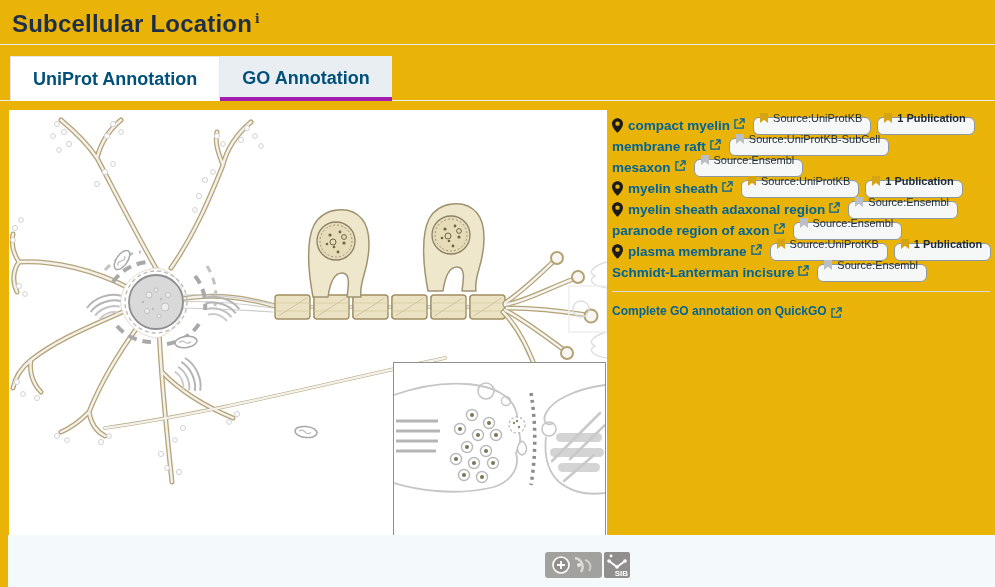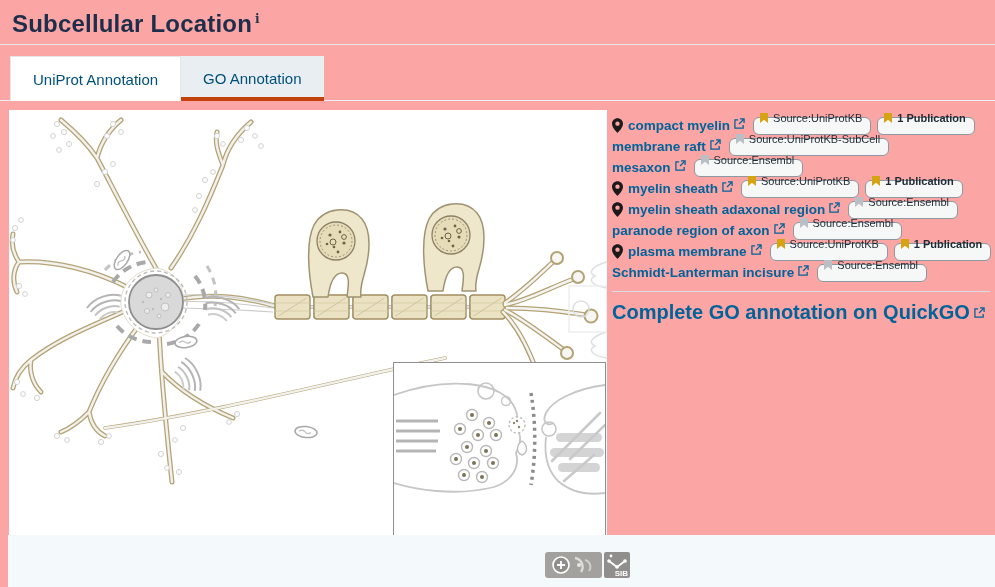--- a/index.html
+++ b/index.html
@@ -1,51 +1,51 @@
 <!DOCTYPE html>
 <html><head>
 <meta charset="utf-8">
 <style>
   * { margin:0; padding:0; box-sizing:border-box; }
   html,body { width:995px; height:587px; }
   body { font-family:"Liberation Sans", sans-serif; background:#ffffff; position:relative; overflow:hidden; }
-  .page { position:absolute; inset:0; width:995px; height:587px; background:#fca5a5; }
+  .page { position:absolute; inset:0; width:995px; height:587px; background:#eab308; }
 
   
   .page-title { position:absolute; left:12px; top:10px; font-size:24px; font-weight:700; color:#1c2e4a; letter-spacing:0.2px; }
   .info-sup { font-family:"DejaVu Serif", serif; font-size:12px; font-weight:700; vertical-align:super; margin-left:3px; color:#26354f; }
   .title-divider { position:absolute; left:0; top:44px; width:995px; height:1px; background:#e7e7e7; }
 
   
   .tabs-row { position:absolute; left:0; top:56px; width:995px; height:45px; border-bottom:1px solid #e9edf0; }
   .tabs { position:absolute; left:10px; top:0; display:flex; height:45px; }
-  .tab { display:flex; align-items:center; padding:0 22px; font-size:15px; font-weight:400; color:#015079; cursor:pointer; }
+  .tab { display:flex; align-items:center; padding:0 22px; font-size:18px; font-weight:700; color:#015079; cursor:pointer; }
   .tab.inactive { background:#ffffff; border:1px solid #e6e6e6; border-bottom:none; }
-  .tab.active { background:#e9eef2; border-bottom:4px solid #c2410c; padding-top:4px; }
+  .tab.active { background:#e9eef2; border-bottom:4px solid #a21caf; padding-top:4px; }
 
   
   .figure-panel { position:absolute; left:9px; top:110px; width:598px; height:425px; background:#ffffff; }
   .figure-panel svg.neuron { position:absolute; left:0; top:0; }
 
   .synapse-inset { position:absolute; left:384px; top:252px; width:213px; height:209px; background:#ffffff; border:1px solid #8f8f8f; }
   .synapse-label { position:absolute; left:0; right:0; bottom:4px; text-align:center; font-size:27px; color:#141414; letter-spacing:0.5px; }
 
   
   .go-panel { position:absolute; left:612px; top:117px; width:378px; }
   .go-row { display:flex; align-items:center; height:17px; margin-bottom:4px; white-space:nowrap; }
   .pin { width:11px; height:15px; margin-right:5px; flex:0 0 auto; }
   .go-term { display:inline-flex; align-items:flex-start; font-size:13.5px; font-weight:700; color:#00639a; text-decoration:none; cursor:pointer; }
   .ext-icon { width:11px; height:11px; margin-left:4px; }
   .badge { display:inline-flex; align-items:center; height:17px; margin-left:8px; padding:0 8px 16px 6px; background:#f6f7f7; border:1px solid #8d98a1; border-radius:6px; font-size:11px; color:#1f2a33; cursor:pointer; }
   .badge + .badge { margin-left:6px;font-weight:bold; }
   .bm { width:8px; height:10px; margin-right:5px; }
   .badge.gold .bm-shape { fill:#d6a312; }
   .badge.gray .bm-shape { fill:#b9bfc4; }
   .go-divider { width:378px; height:1px; background:#d8dde1; margin:10px 0 9px 0; }
-  .quickgo-link { display:inline-flex; align-items:center; font-size:20px; font-weight:700; color:#00639a; cursor:pointer; }
+  .quickgo-link { display:inline-flex; align-items:flex-end; font-size:12px; font-weight:700; color:#00639a; cursor:pointer; }
 
   
   .footer-strip { position:absolute; left:8px; top:535px; width:995px; height:52px; background:#f4f9fc;text-decoration:underline; }
   .logos { position:absolute; left:537px; top:17px; display:flex; gap:2px; }
   .logo { cursor:pointer; }
 </style>
 </head>
 <body>
 
 <div class="page">

